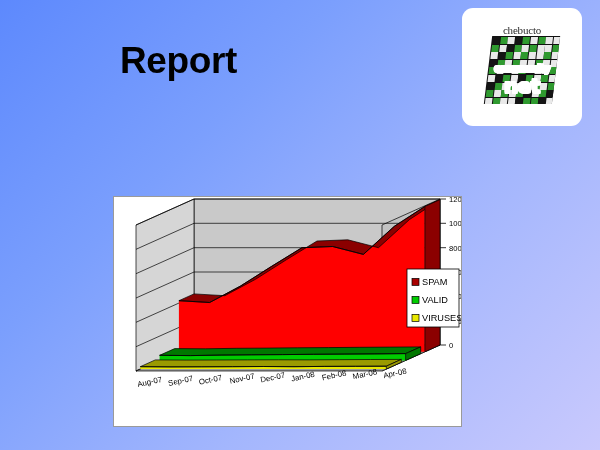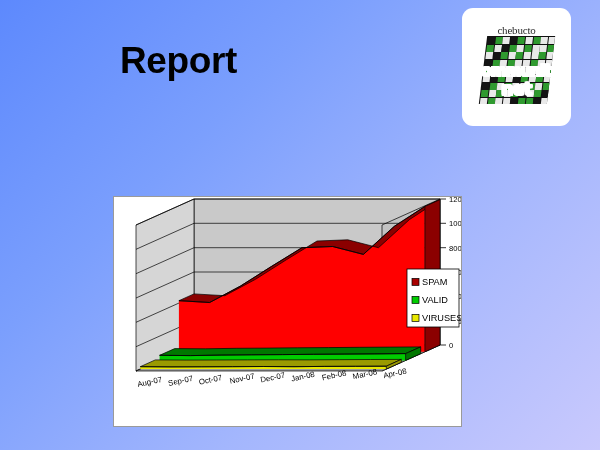--- a/index.html
+++ b/index.html
@@ -32,21 +32,21 @@
     color: #000000;
     letter-spacing: -0.4px;
   }
   #slide-title .tl2 { display: block; }
 
   
   #logo-card {
     position: absolute;
     left: 462px;
     top: 8px;
-    width: 109px;
+    width: 120px;
     height: 118px;
     background: #ffffff;
     border-radius: 11px;
   }
   #logo-inner {
     position: absolute;
     left: 50%;
     top: 50%;
     transform: translate(-50%, -50%);
     width: 92px;
@@ -80,37 +80,37 @@
   }
   #logo-words {
     position: absolute;
     left: -3px;
     top: 40px;
     width: 98px;
     text-align: center;
     pointer-events: none;
   }
   #logo-community {
-    font-size: 15px;
+    font-size: 10px;
     font-weight: bold;
     font-family: "DejaVu Sans", sans-serif;
     color: #ffffff;
     -webkit-text-stroke: 2px #ffffff;
     paint-order: stroke fill;
     letter-spacing: -0.8px;
     line-height: 1;
     display: block;
     text-shadow:
        1px 0 0 #fff, -1px 0 0 #fff, 0 1px 0 #fff, 0 -1px 0 #fff,
        1px 1px 0 #fff, -1px -1px 0 #fff, 1px -1px 0 #fff, -1px 1px 0 #fff;
   }
   #logo-net {
     display: inline-block;
     margin-top: 2px;
-    font-size: 17px;
+    font-size: 20px;
     font-weight: bold;
     font-family: "DejaVu Sans", sans-serif;
     color: #ffffff;
     letter-spacing: -0.5px;
     line-height: 1;
     text-shadow:
        1px 0 0 #fff, -1px 0 0 #fff, 0 1px 0 #fff, 0 -1px 0 #fff,
        1px 1px 0 #fff, -1px -1px 0 #fff, 1px -1px 0 #fff, -1px 1px 0 #fff;
   }
 

